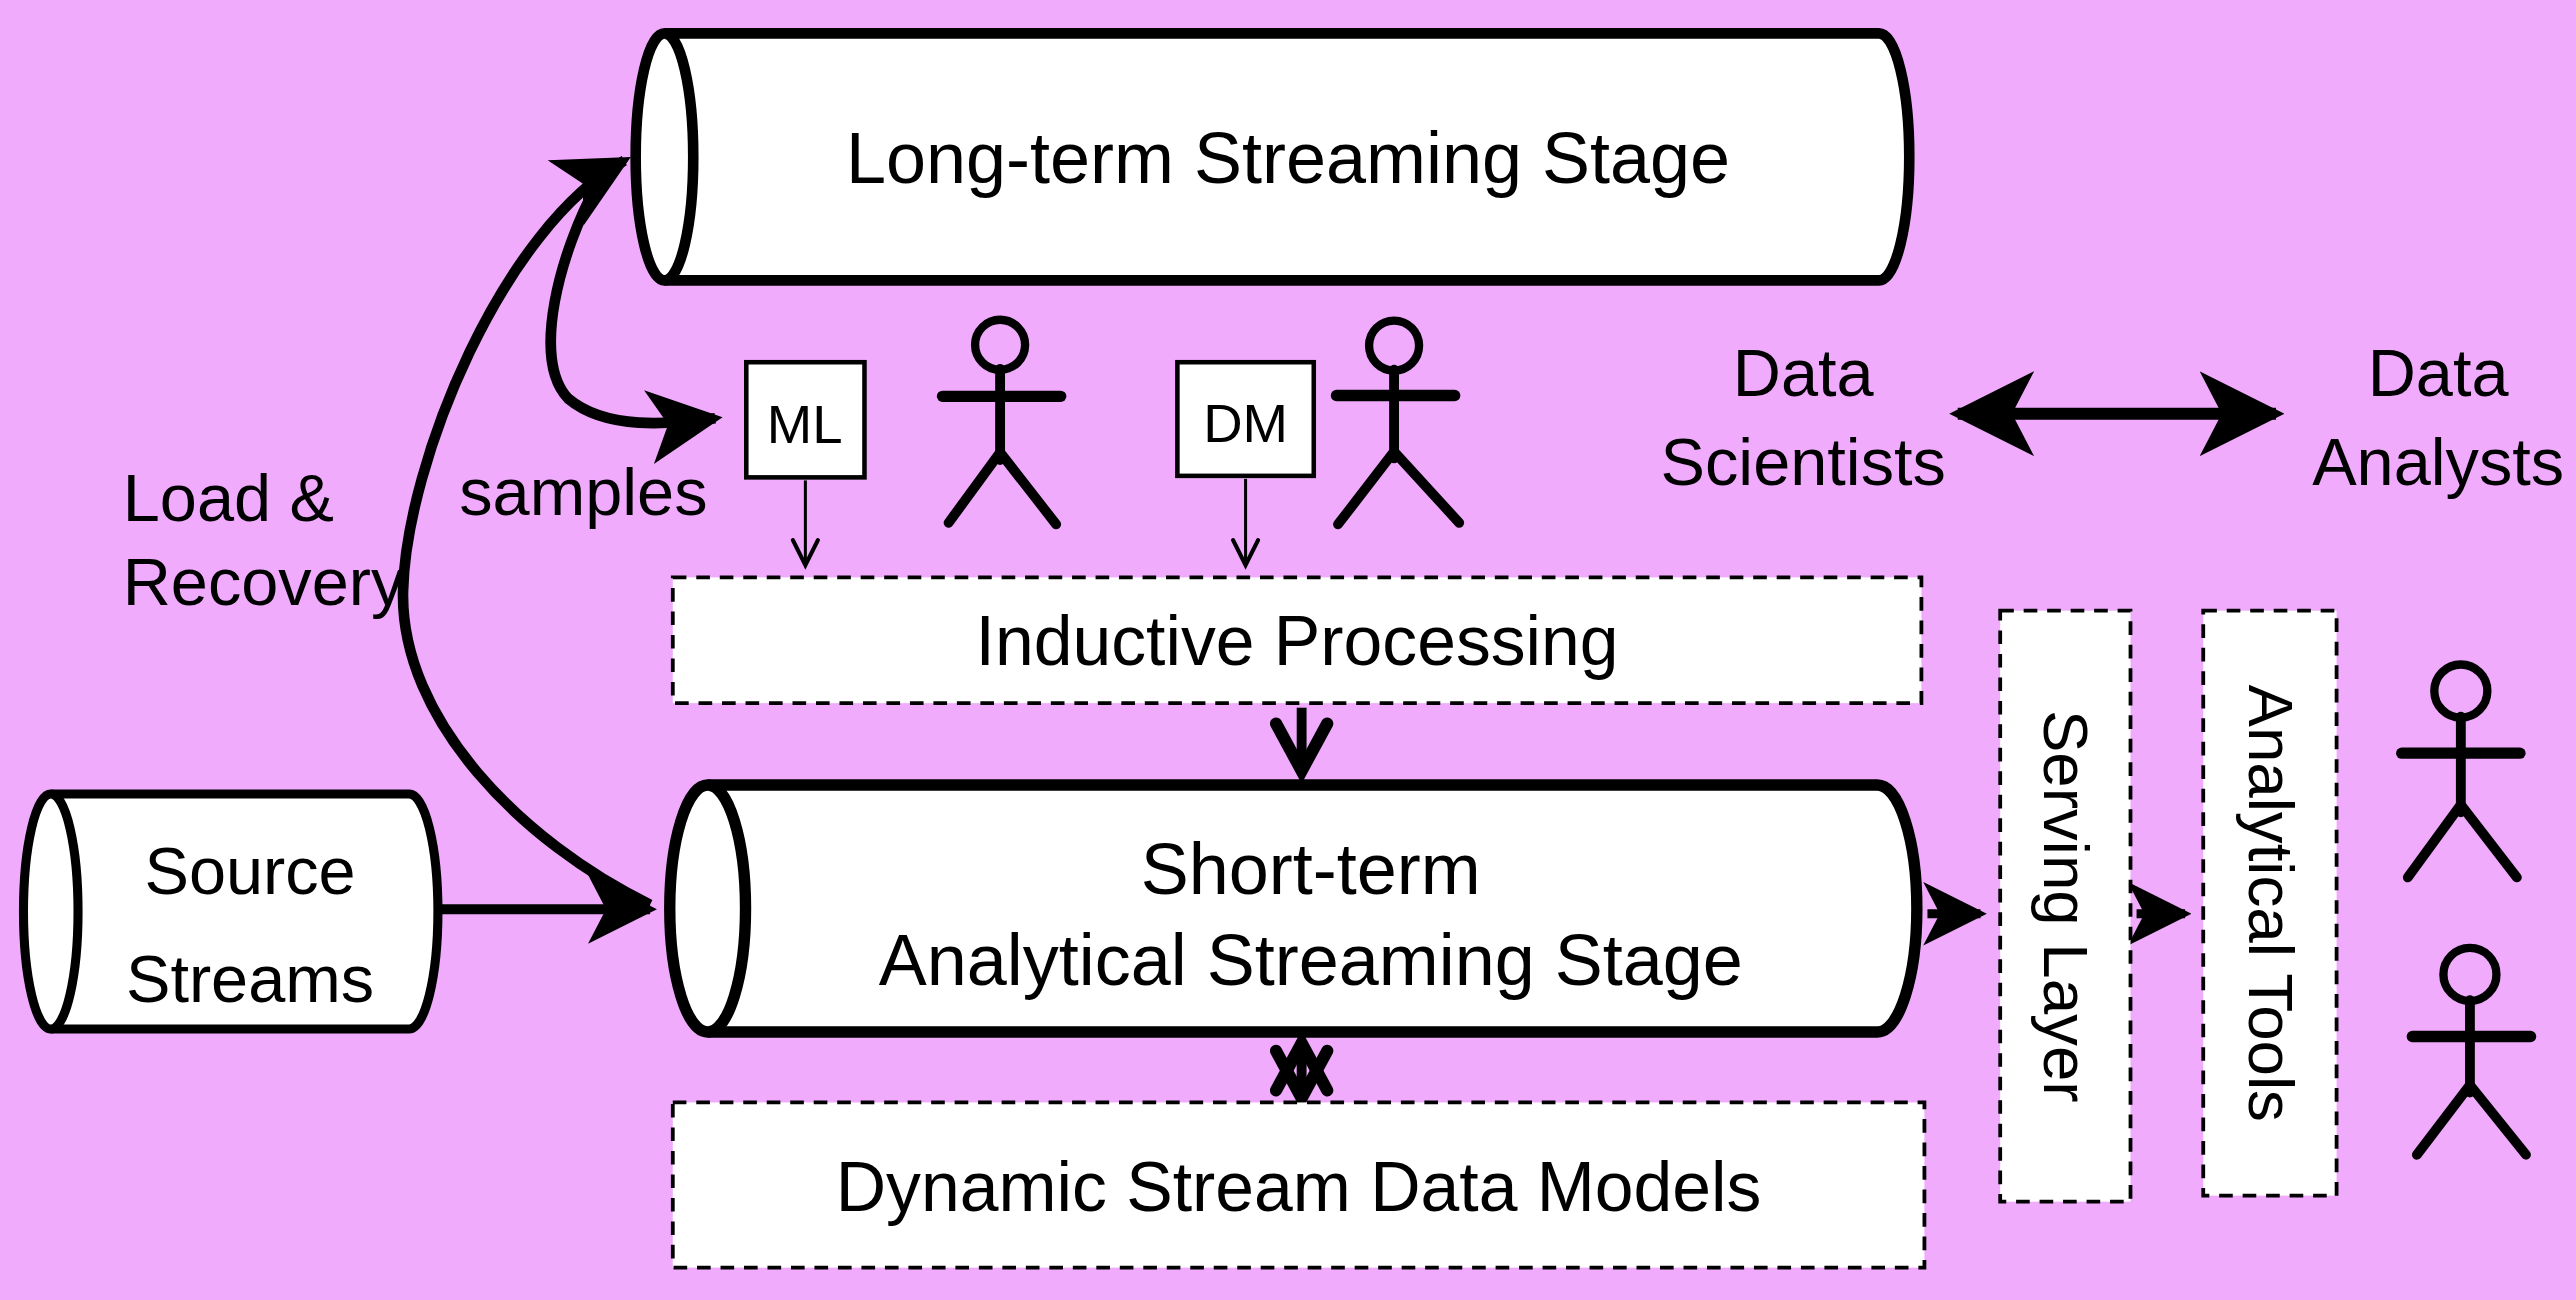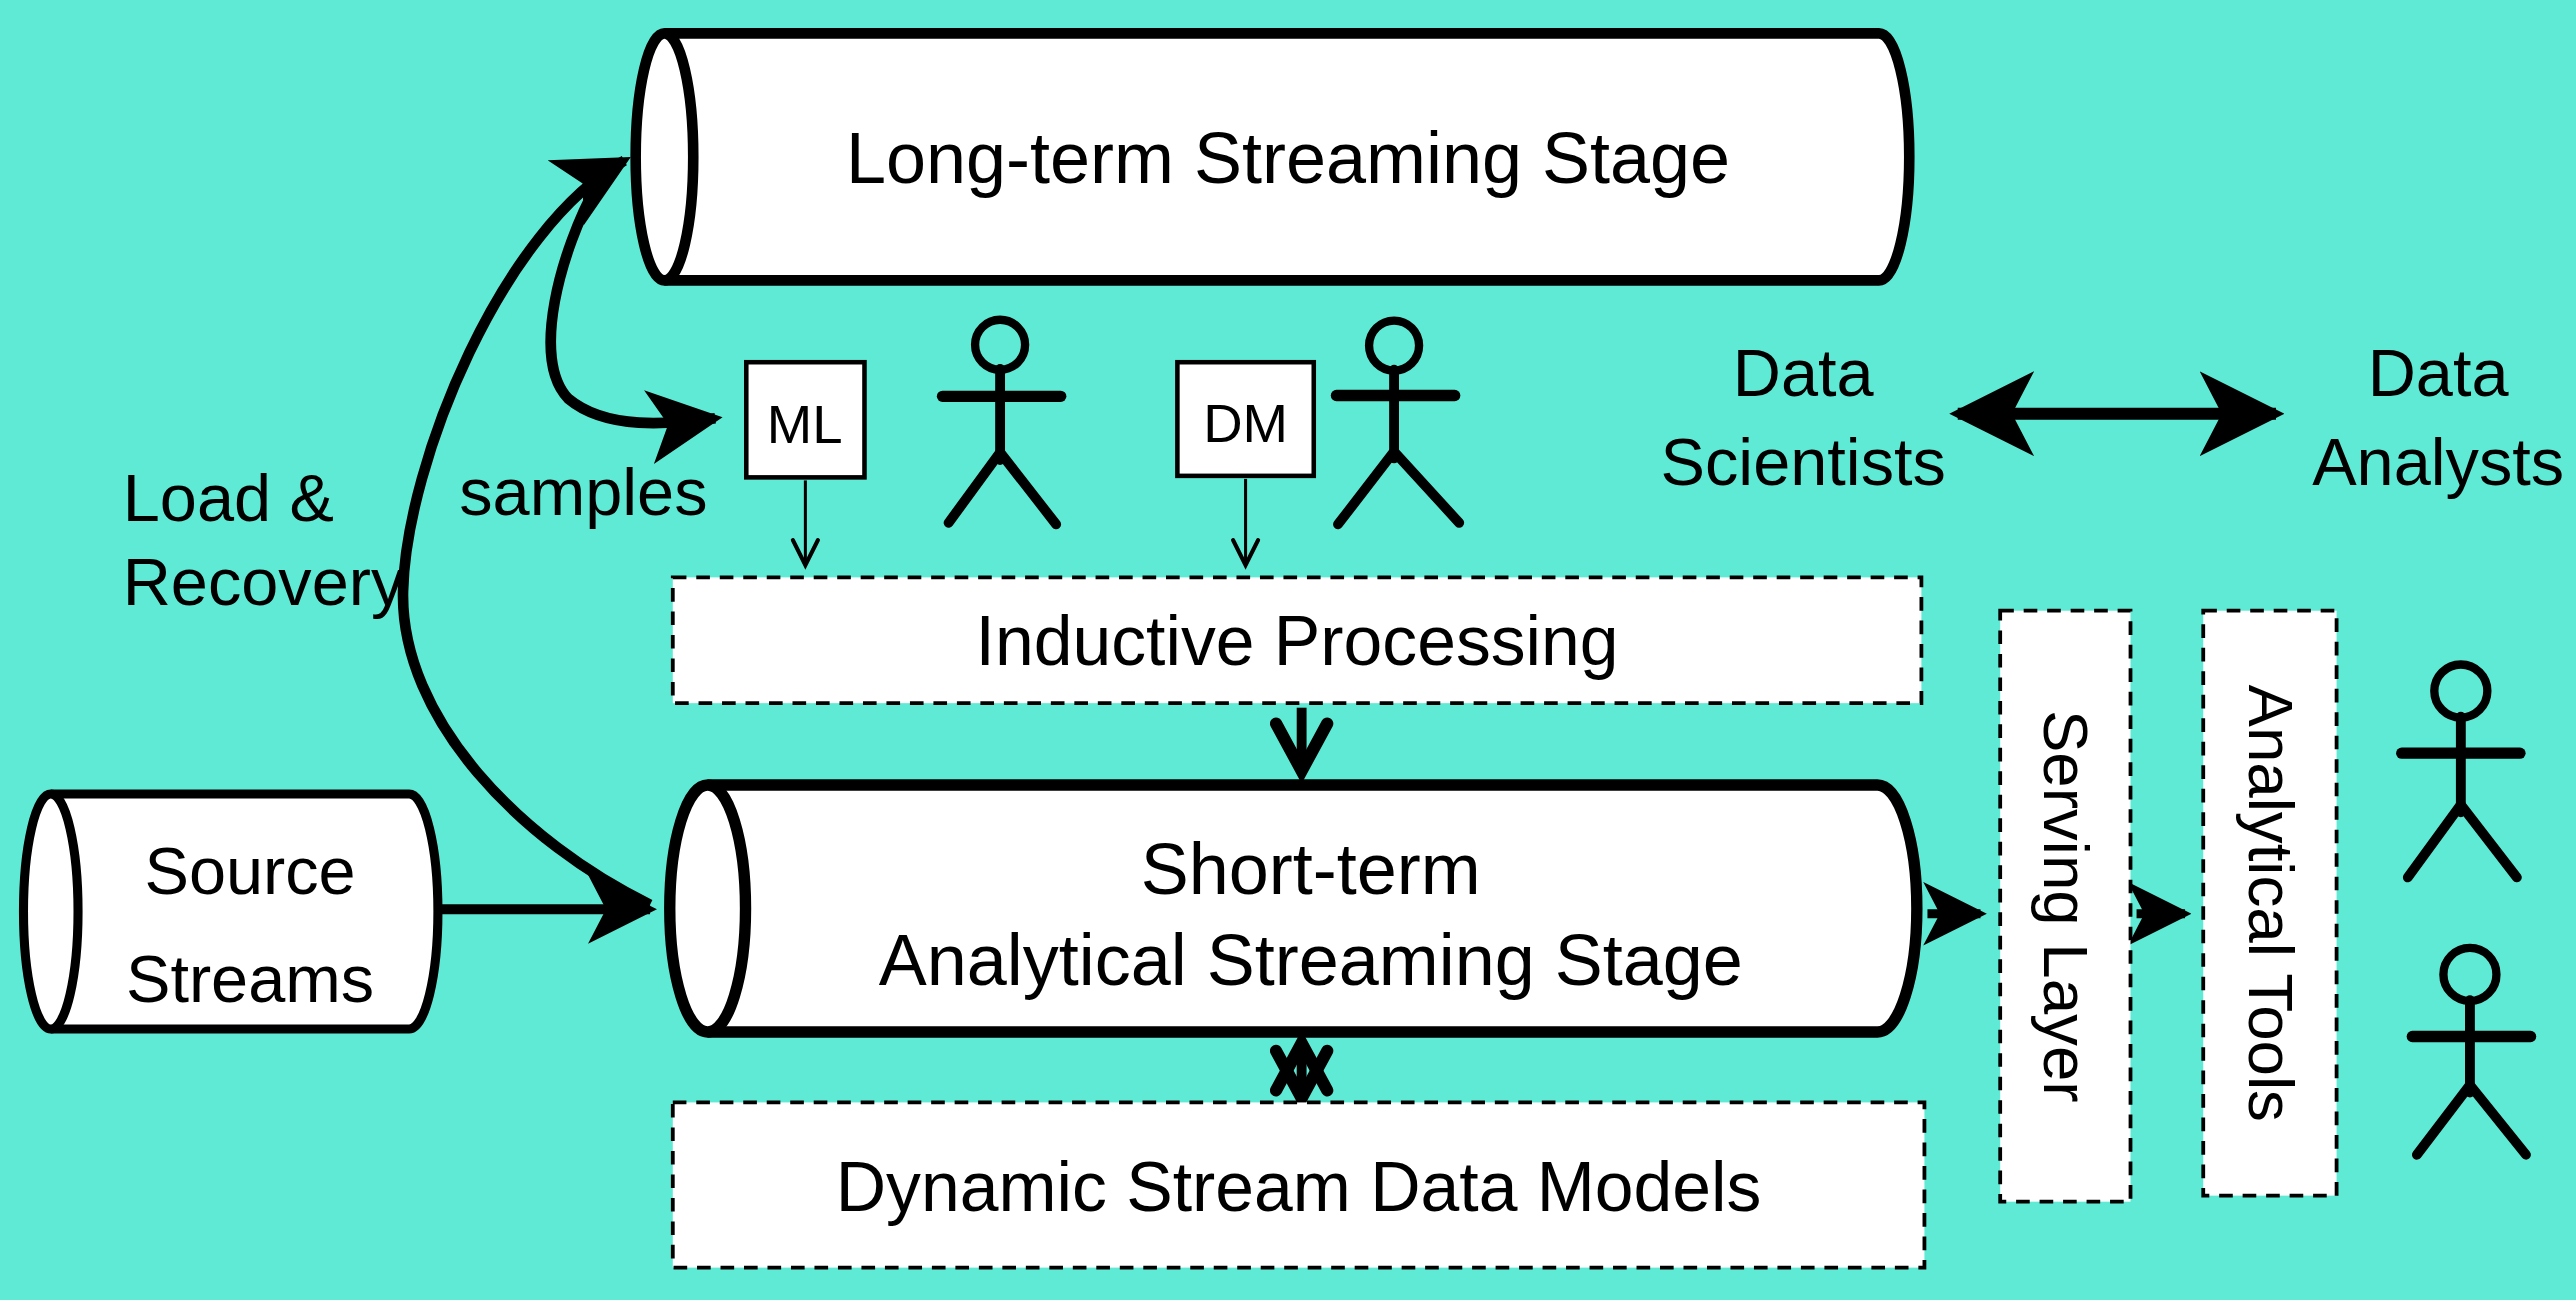--- a/index.html
+++ b/index.html
@@ -3,21 +3,21 @@
 <meta charset="utf-8">
 <style>
   html, body {
     margin: 0;
     padding: 0;
     background: #ffffff;
   }
   .diagram-wrap {
     width: 2576px;
     height: 1301px;
-    background: #5eead4;
+    background: #f0abfc;
     position: relative;
     overflow: hidden;
   }
   svg { display: block; }
   text {
     font-family: "Liberation Sans", sans-serif;
     fill: #000000;
   }
   .lbl-xl  { font-size: 95px; }
   .lbl-lg  { font-size: 92px; }

